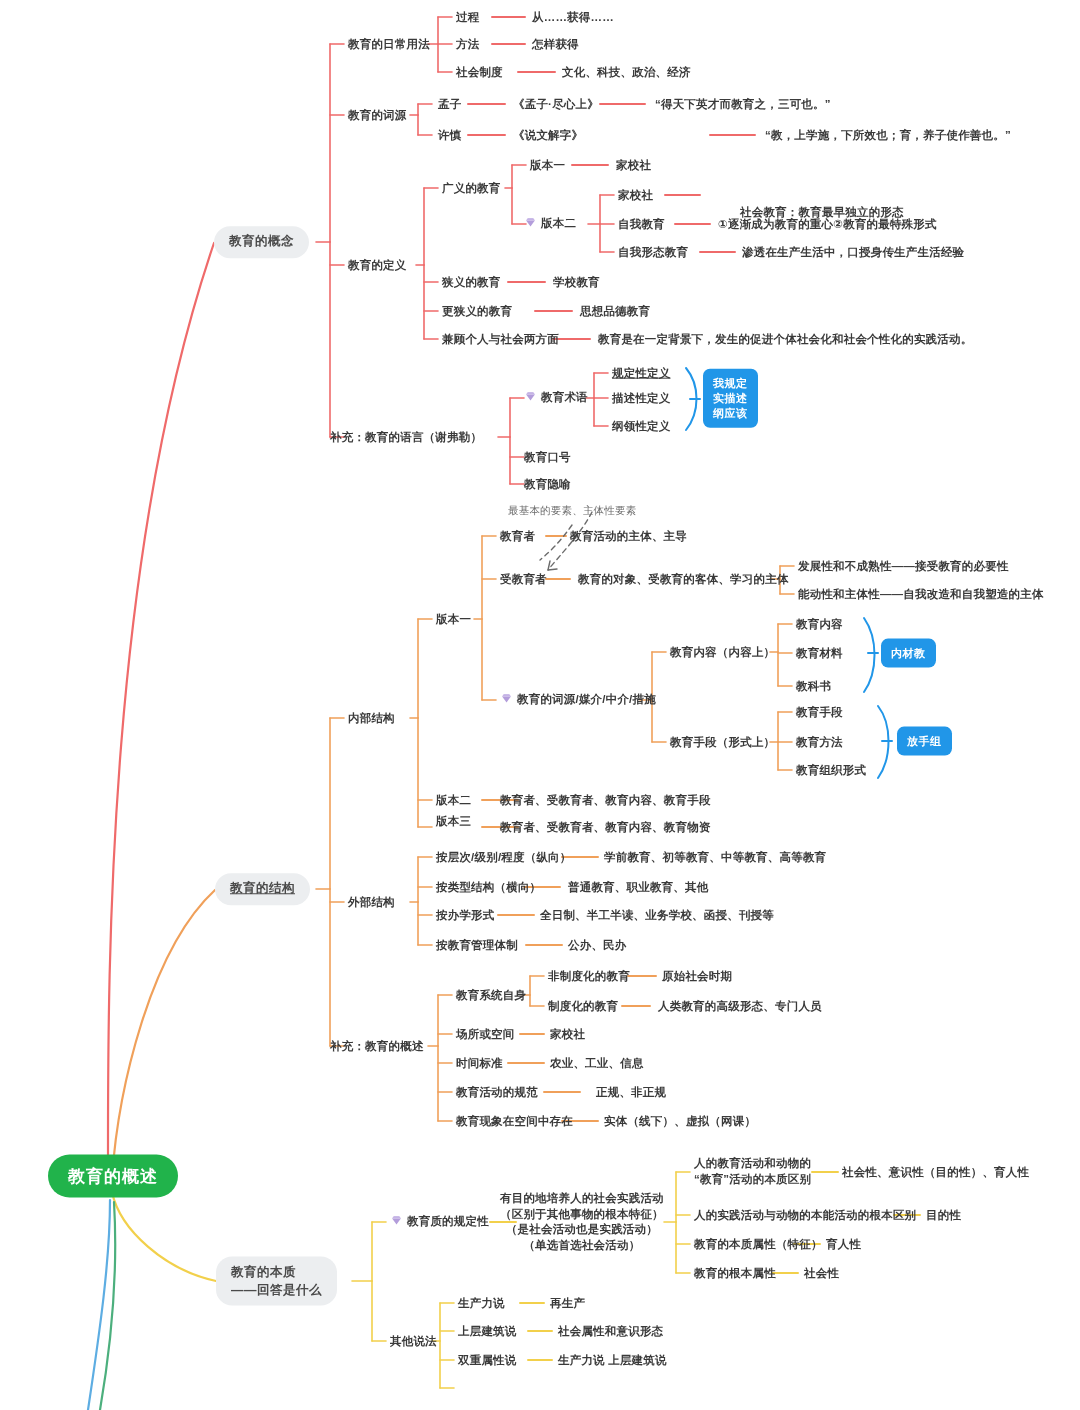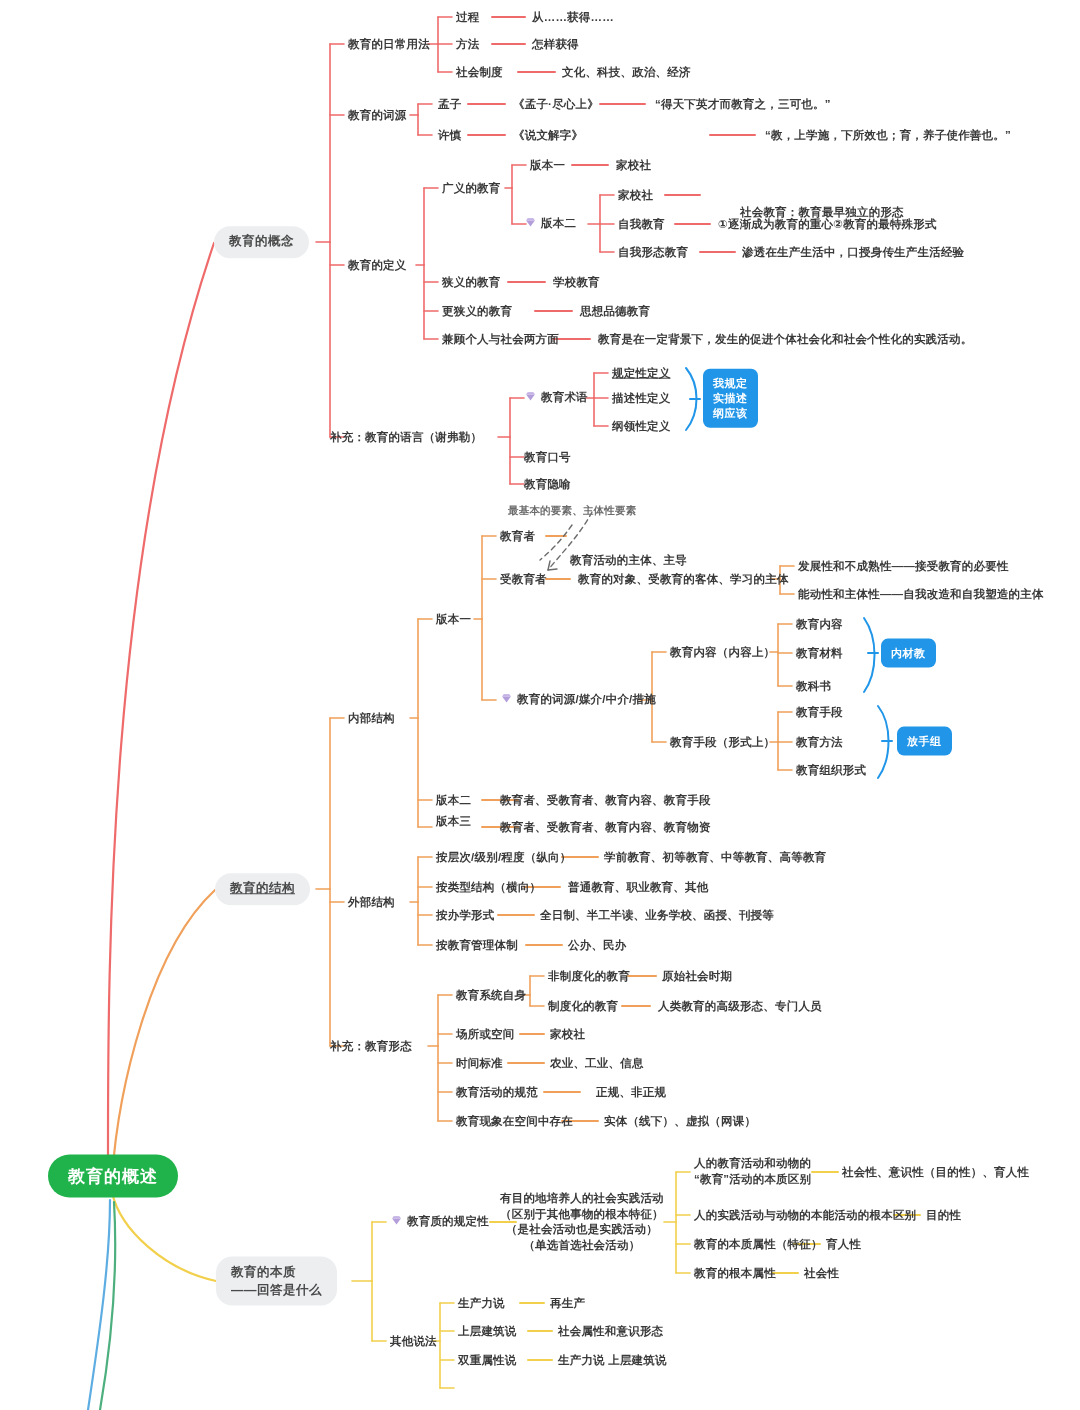--- a/index.html
+++ b/index.html
@@ -68,21 +68,20 @@
   }
 
   
   .annot {
     position: absolute;
     transform: translateY(-50%);
     font-size: 10.5px;
     color: #6b6b6b;
     white-space: nowrap;
     letter-spacing: .2px;
-    font-weight: bold;
   }
 
   
   .gem { display: inline-block; vertical-align: -2px; margin-right: 4px; }
 
   .multi { line-height: 1.35; }
 </style>
 </head>
 <body>
 
@@ -316,34 +315,34 @@
       <div class="node bold" style="left: 612px; top: 398px;"><span style="white-space: nowrap;">描述性定义</span></div>
       <div class="node bold" style="left: 612px; top: 426px;"><span style="white-space: nowrap;">纲领性定义</span></div>
       <div class="callout" style="left: 703px; top: 398px;">
         <div>我规定</div>
         <div>实描述</div>
         <div>纲应该</div>
       </div>
       <div class="pill" style="left: 215px; top: 889px;"><span style="white-space: pre; display: inline-block; text-decoration: underline;">教育的结构</span></div>
       <div class="node bold" style="left: 348px; top: 718px;"><span style="white-space: nowrap;">内部结构</span></div>
       <div class="node bold" style="left: 348px; top: 902px;"><span style="white-space: nowrap;">外部结构</span></div>
-      <div class="node bold" style="left: 330px; top: 1046px;"><span style="white-space: nowrap;">补充：教育形态</span></div>
+      <div class="node bold" style="left: 330px; top: 1046px;"><span style="white-space: nowrap;">补充：教育的概述</span></div>
       <div class="node bold" style="left: 436px; top: 619px;"><span style="white-space: nowrap;">版本一</span></div>
       <div class="node bold" style="left: 436px; top: 800px;"><span style="white-space: nowrap;">版本二</span></div>
       <div class="node bold" style="left: 436px; top: 821px;"><span style="white-space: nowrap;">版本三</span></div>
       <div class="node bold" style="left: 500px; top: 800px;"><span style="white-space: nowrap;">教育者、受教育者、教育内容、教育手段</span></div>
       <div class="node bold" style="left: 500px; top: 827px;"><span style="white-space: nowrap;">教育者、受教育者、教育内容、教育物资</span></div>
       <div class="node bold" style="left: 500px; top: 536px;"><span style="white-space: nowrap;">教育者</span></div>
       <div class="node bold" style="left: 500px; top: 579px;"><span style="white-space: nowrap;">受教育者</span></div>
       <div class="node bold" style="left: 500px; top: 700px;"><span class="gem"><svg width="13" height="13" viewBox="0 0 24 24">
             <path d="M4 9h16l-8 11z" fill="#b39ddb"></path>
             <path d="M4 9l3-4h10l3 4z" fill="#d1c4e9"></path>
             <path d="M7 5l-3 4h16l-3-4z" fill="#c5b3e6"></path>
           </svg></span><span style="white-space: nowrap;">教育的词源/媒介/中介/措施</span></div>
-      <div class="node bold" style="left: 570px; top: 561px; font-family: Liberation Mono, monospace;"><span style="white-space: nowrap;">教育活动的主体、主导</span></div>
+      <div class="node bold" style="left: 570px; top: 536px;"><span style="white-space: nowrap;">教育活动的主体、主导</span></div>
       <div class="annot" style="left: 508px; top: 511px;">最基本的要素、主体性要素</div>
       <div class="node bold" style="left: 578px; top: 579px;"><span style="white-space: nowrap;">教育的对象、受教育的客体、学习的主体</span></div>
       <div class="node bold" style="left: 798px; top: 566px;"><span style="white-space: nowrap;">发展性和不成熟性——接受教育的必要性</span></div>
       <div class="node bold" style="left: 798px; top: 594px;"><span style="white-space: nowrap;">能动性和主体性——自我改造和自我塑造的主体</span></div>
       <div class="node bold" style="left: 670px; top: 652px;"><span style="white-space: nowrap;">教育内容（内容上）</span></div>
       <div class="node bold" style="left: 670px; top: 742px;"><span style="white-space: nowrap;">教育手段（形式上）</span></div>
       <div class="node bold" style="left: 796px; top: 624px;"><span style="white-space: nowrap;">教育内容</span></div>
       <div class="node bold" style="left: 796px; top: 653px;"><span style="white-space: nowrap;">教育材料</span></div>
       <div class="node bold" style="left: 796px; top: 686px;"><span style="white-space: nowrap;">教科书</span></div>
       <div class="callout" style="left: 881px; top: 653px;">

